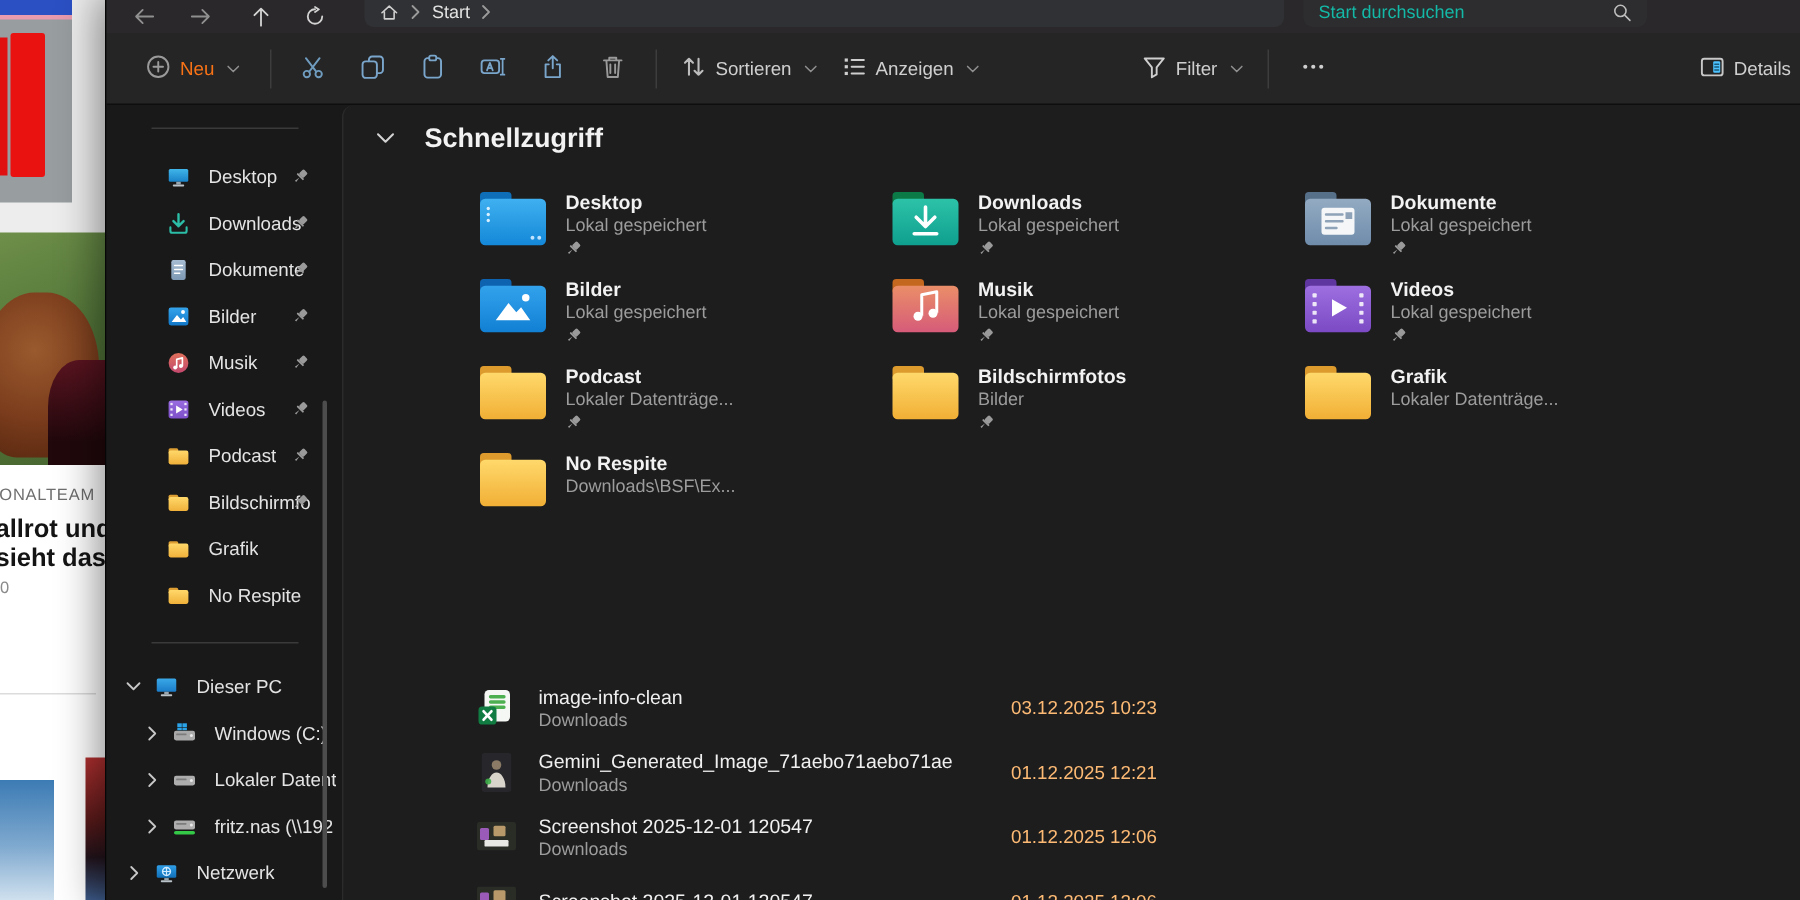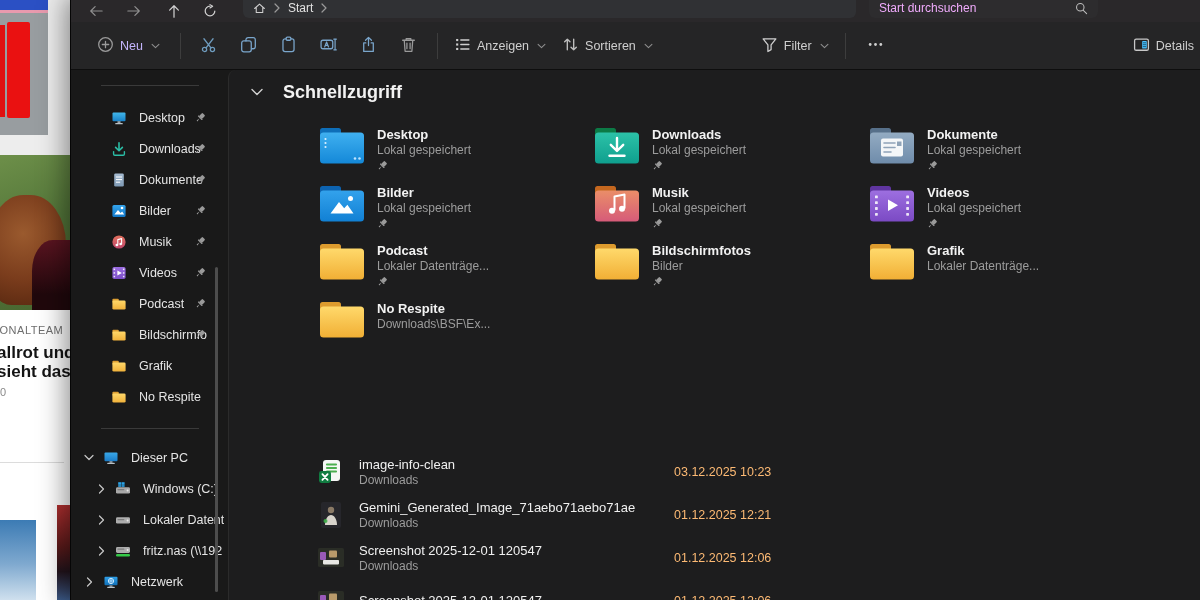--- a/index.html
+++ b/index.html
@@ -30,29 +30,29 @@
   
   .navbar { position:absolute; left:0; top:0; right:0; height:22px; background:#2a282a; overflow:hidden; }
   .navbtn { position:absolute; top:1px; width:26px; height:20px; display:flex; align-items:center; justify-content:center; background:none; border:none; cursor:default; }
   .navbtn svg { display:block; }
   .nb-back{ left:12px;} .nb-fwd{ left:50px;} .nb-up{ left:90px;} .nb-ref{ left:126px;}
   .addr { position:absolute; left:172px; top:-8px; width:613px; height:26px; background:#303134; border-radius:6px; display:flex; align-items:center; padding:0 10px; gap:8px; }
   .addr-txt { font-size:12px; color:#e2e2e2; position:relative; top:3px; }
   .addr .sep-ic { position:relative; top:3px; display:flex; }
   .addr .home-ic { position:relative; top:3px; display:flex; }
   .search { position:absolute; left:798px; top:-8px; width:229px; height:26px; background:#2d2c2e; border-radius:6px; display:flex; align-items:center; justify-content:space-between; padding:0 10px; }
-  .search-ph { font-size:12px; color:#f0abfc; position:relative; top:3px; }
+  .search-ph { font-size:12px; color:#14b8a6; position:relative; top:3px; }
   .search .sic { position:relative; top:3px; display:flex; }
 
   
   .cmdbar { position:absolute; left:0; top:22px; right:0; height:48px; background:#252526; border-bottom:1px solid #0e0e0e; display:flex; align-items:center; padding:0 0 0 18px; }
   .cbtn { display:flex; align-items:center; gap:6px; border:none; background:none; color:#cfcfcf; font-size:12.5px; font-family:inherit; padding:6px 8px; border-radius:4px; cursor:default; }
   .cbtn.icon-only { width:40px; justify-content:center; padding:6px 0; }
   .cbtn .chev { display:flex; margin-left:2px; }
-  .neu { color:#c4b5fd; margin-right:4px; }
+  .neu { color:#f97316; margin-right:4px; }
   .csep { width:1px; height:26px; background:#3d3d3d; margin:0 8px; }
   .filter-group { margin-left:92px; }
   .more-btn { margin-left:2px; }
   .details-btn { margin-left:auto; margin-right:30px; }
 
   
   .content { position:absolute; left:0; top:70px; right:0; bottom:0; background:#191919; }
 
   
   .sidebar { position:absolute; left:0; top:0; width:157px; height:100%; }
@@ -236,37 +236,37 @@
           </svg></span>
       </button>
     <button class="cbtn icon-only">
         <span><svg width="17" height="17" viewBox="0 0 16 16">
             <path d="M2.5 4h11M5.8 4V2.4h4.4V4M4 4l.8 10.4h6.4L12 4M6.5 6.6v5.3M9.5 6.6v5.3" stroke="#9a9a9a" stroke-width="1.2" stroke-linecap="round" stroke-linejoin="round" fill="none"></path>
           </svg></span>
       </button>
     <div class="csep"></div>
     <button class="cbtn">
       <span><svg width="17" height="17" viewBox="0 0 16 16">
+            <path d="M5 13V3M2.5 5.5 5 3l2.5 2.5M11 3v10M8.5 10.5 11 13l2.5-2.5" stroke="#bdbdbd" stroke-width="1.3" stroke-linecap="round" stroke-linejoin="round" fill="none"></path>
+          </svg></span>
+      <span>Sortieren</span>
+      <span class="chev">
+          <svg width="9" height="6" viewBox="0 0 10 7">
+            <path d="M1 1.5 5 5.5 9 1.5" stroke="#8f8f8f" stroke-width="1.2" stroke-linecap="round" stroke-linejoin="round" fill="none"></path>
+          </svg>
+        </span>
+    </button>
+    <button class="cbtn">
+      <span><svg width="17" height="17" viewBox="0 0 16 16">
             <rect x="2" y="2.8" width="2" height="2" fill="#cfcfcf"></rect>
             <rect x="2" y="7" width="2" height="2" fill="#cfcfcf"></rect>
             <rect x="2" y="11.2" width="2" height="2" fill="#cfcfcf"></rect>
             <path d="M6.4 3.8h7.6M6.4 8h7.6M6.4 12.2h7.6" stroke="#cfcfcf" stroke-width="1.3" stroke-linecap="round" stroke-linejoin="round" fill="none"></path>
           </svg></span>
       <span>Anzeigen</span>
-      <span class="chev">
-          <svg width="9" height="6" viewBox="0 0 10 7">
-            <path d="M1 1.5 5 5.5 9 1.5" stroke="#8f8f8f" stroke-width="1.2" stroke-linecap="round" stroke-linejoin="round" fill="none"></path>
-          </svg>
-        </span>
-    </button>
-    <button class="cbtn">
-      <span><svg width="17" height="17" viewBox="0 0 16 16">
-            <path d="M5 13V3M2.5 5.5 5 3l2.5 2.5M11 3v10M8.5 10.5 11 13l2.5-2.5" stroke="#bdbdbd" stroke-width="1.3" stroke-linecap="round" stroke-linejoin="round" fill="none"></path>
-          </svg></span>
-      <span>Sortieren</span>
       <span class="chev">
           <svg width="9" height="6" viewBox="0 0 10 7">
             <path d="M1 1.5 5 5.5 9 1.5" stroke="#8f8f8f" stroke-width="1.2" stroke-linecap="round" stroke-linejoin="round" fill="none"></path>
           </svg>
         </span>
     </button>
     <button class="cbtn filter-group">
       <span><svg width="17" height="17" viewBox="0 0 16 16">
             <path d="M2 2.8h12L9.5 8.4v4.4l-3 1.8V8.4Z" stroke="#cfcfcf" stroke-width="1.2" stroke-linecap="round" stroke-linejoin="round" fill="none"></path>
           </svg></span>

